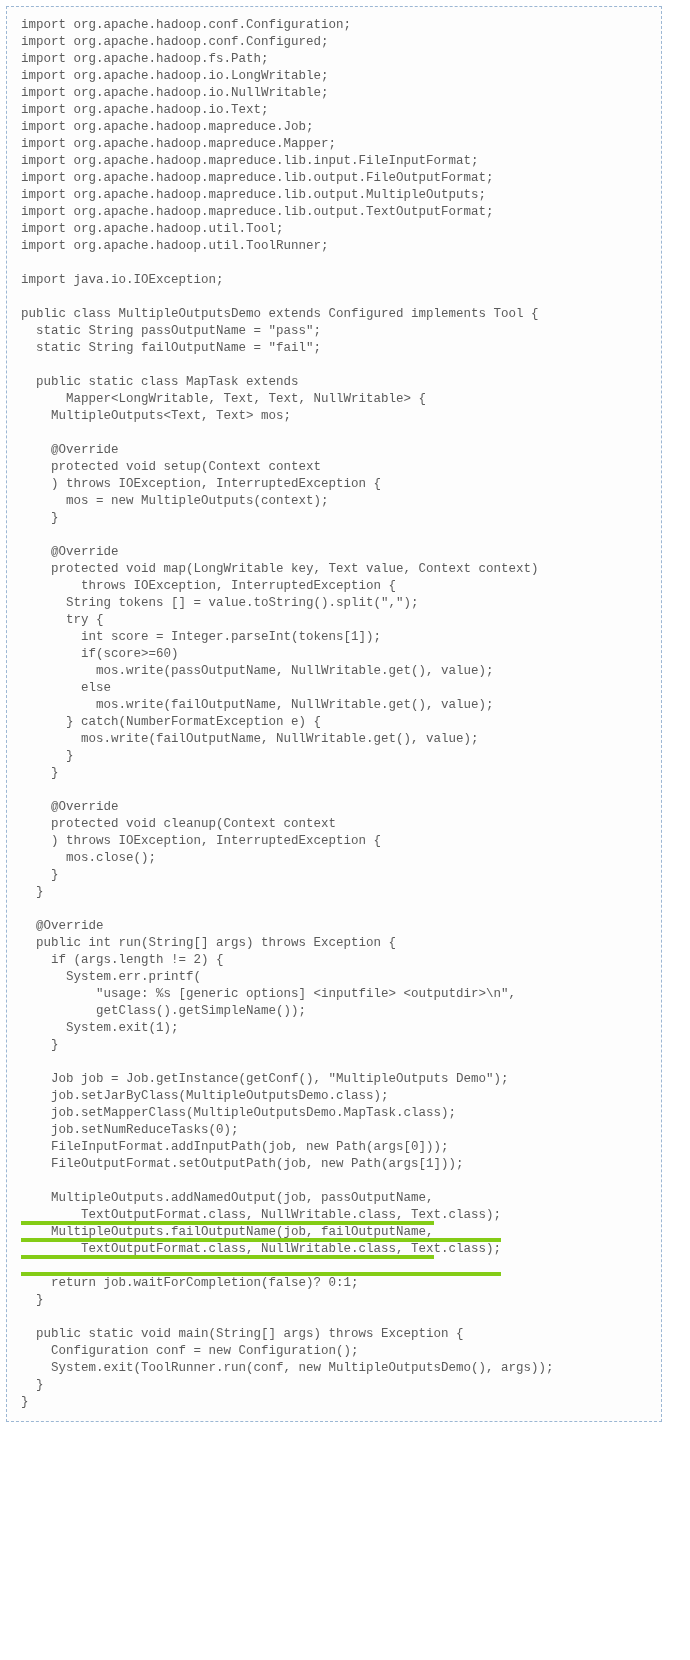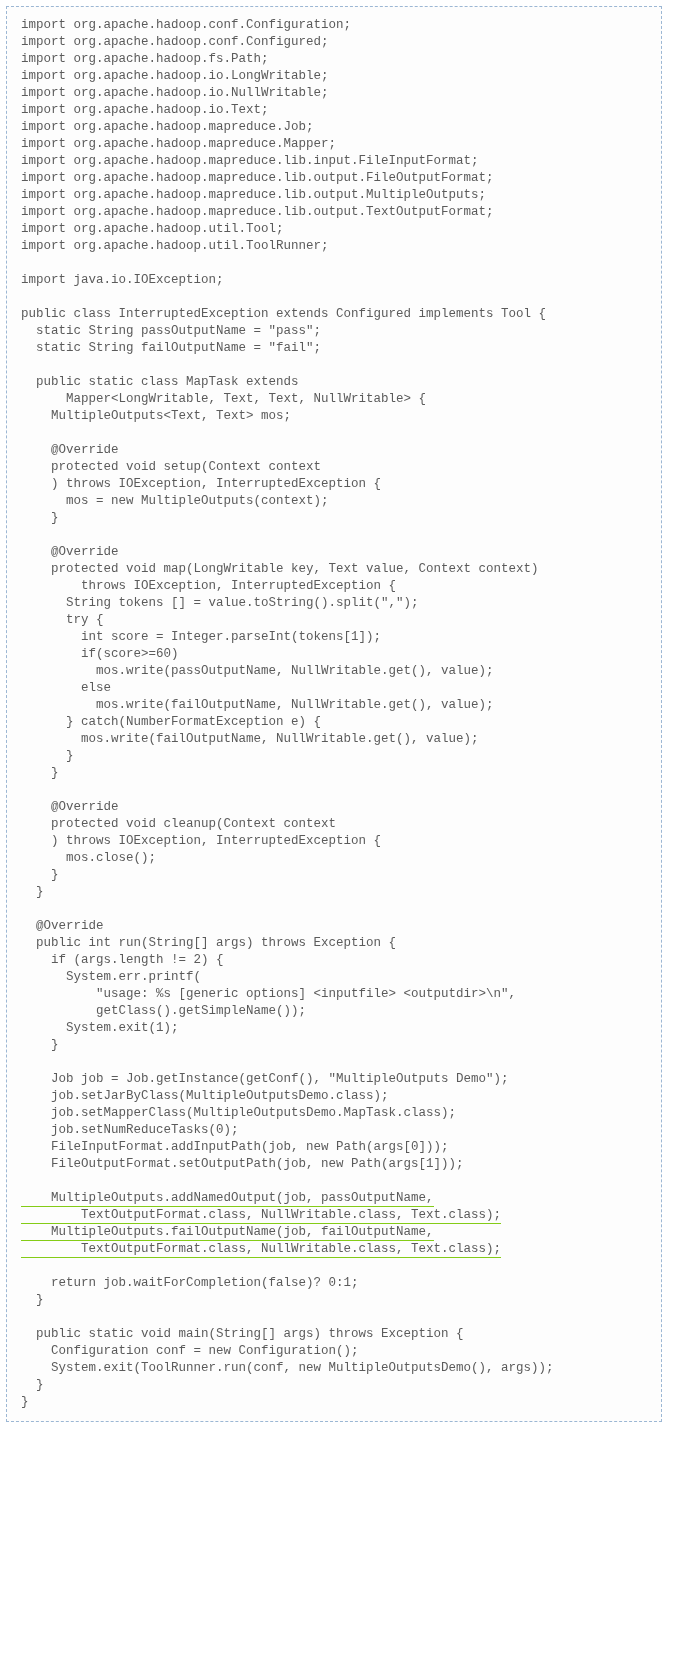--- a/index.html
+++ b/index.html
@@ -19,22 +19,22 @@
   pre {
     margin: 0;
     font-family: Liberation Mono, monospace;
     font-size: 12.5px;
     line-height: 17px;
     color: #5b5b5b;
     white-space: pre-wrap;
     word-break: break-word;
   }
   .hl {
-    border-bottom: 1px solid #84cc16;
-    padding-bottom: 1px;
+    border-bottom: 4px solid #84cc16;
+    padding-bottom: 16px;
   }
 </style>
 </head>
 <body>
 
 <div class="code-box">
 <pre><span>import org.apache.hadoop.conf.Configuration;
 import org.apache.hadoop.conf.Configured;
 import org.apache.hadoop.fs.Path;
 import org.apache.hadoop.io.LongWritable;
@@ -44,21 +44,21 @@
 import org.apache.hadoop.mapreduce.Mapper;
 import org.apache.hadoop.mapreduce.lib.input.FileInputFormat;
 import org.apache.hadoop.mapreduce.lib.output.FileOutputFormat;
 import org.apache.hadoop.mapreduce.lib.output.MultipleOutputs;
 import org.apache.hadoop.mapreduce.lib.output.TextOutputFormat;
 import org.apache.hadoop.util.Tool;
 import org.apache.hadoop.util.ToolRunner;
 
 import java.io.IOException;</span>
 
-<span>public class InterruptedException extends Configured implements Tool {</span>
+<span>public class MultipleOutputsDemo extends Configured implements Tool {</span>
 <span>  static String passOutputName = "pass";
   static String failOutputName = "fail";</span>
 
 <span>  public static class MapTask extends
       Mapper&lt;LongWritable, Text, Text, NullWritable&gt; {
     MultipleOutputs&lt;Text, Text&gt; mos;</span>
 
 <span>    @Override
     protected void setup(Context context
     ) throws IOException, InterruptedException {

